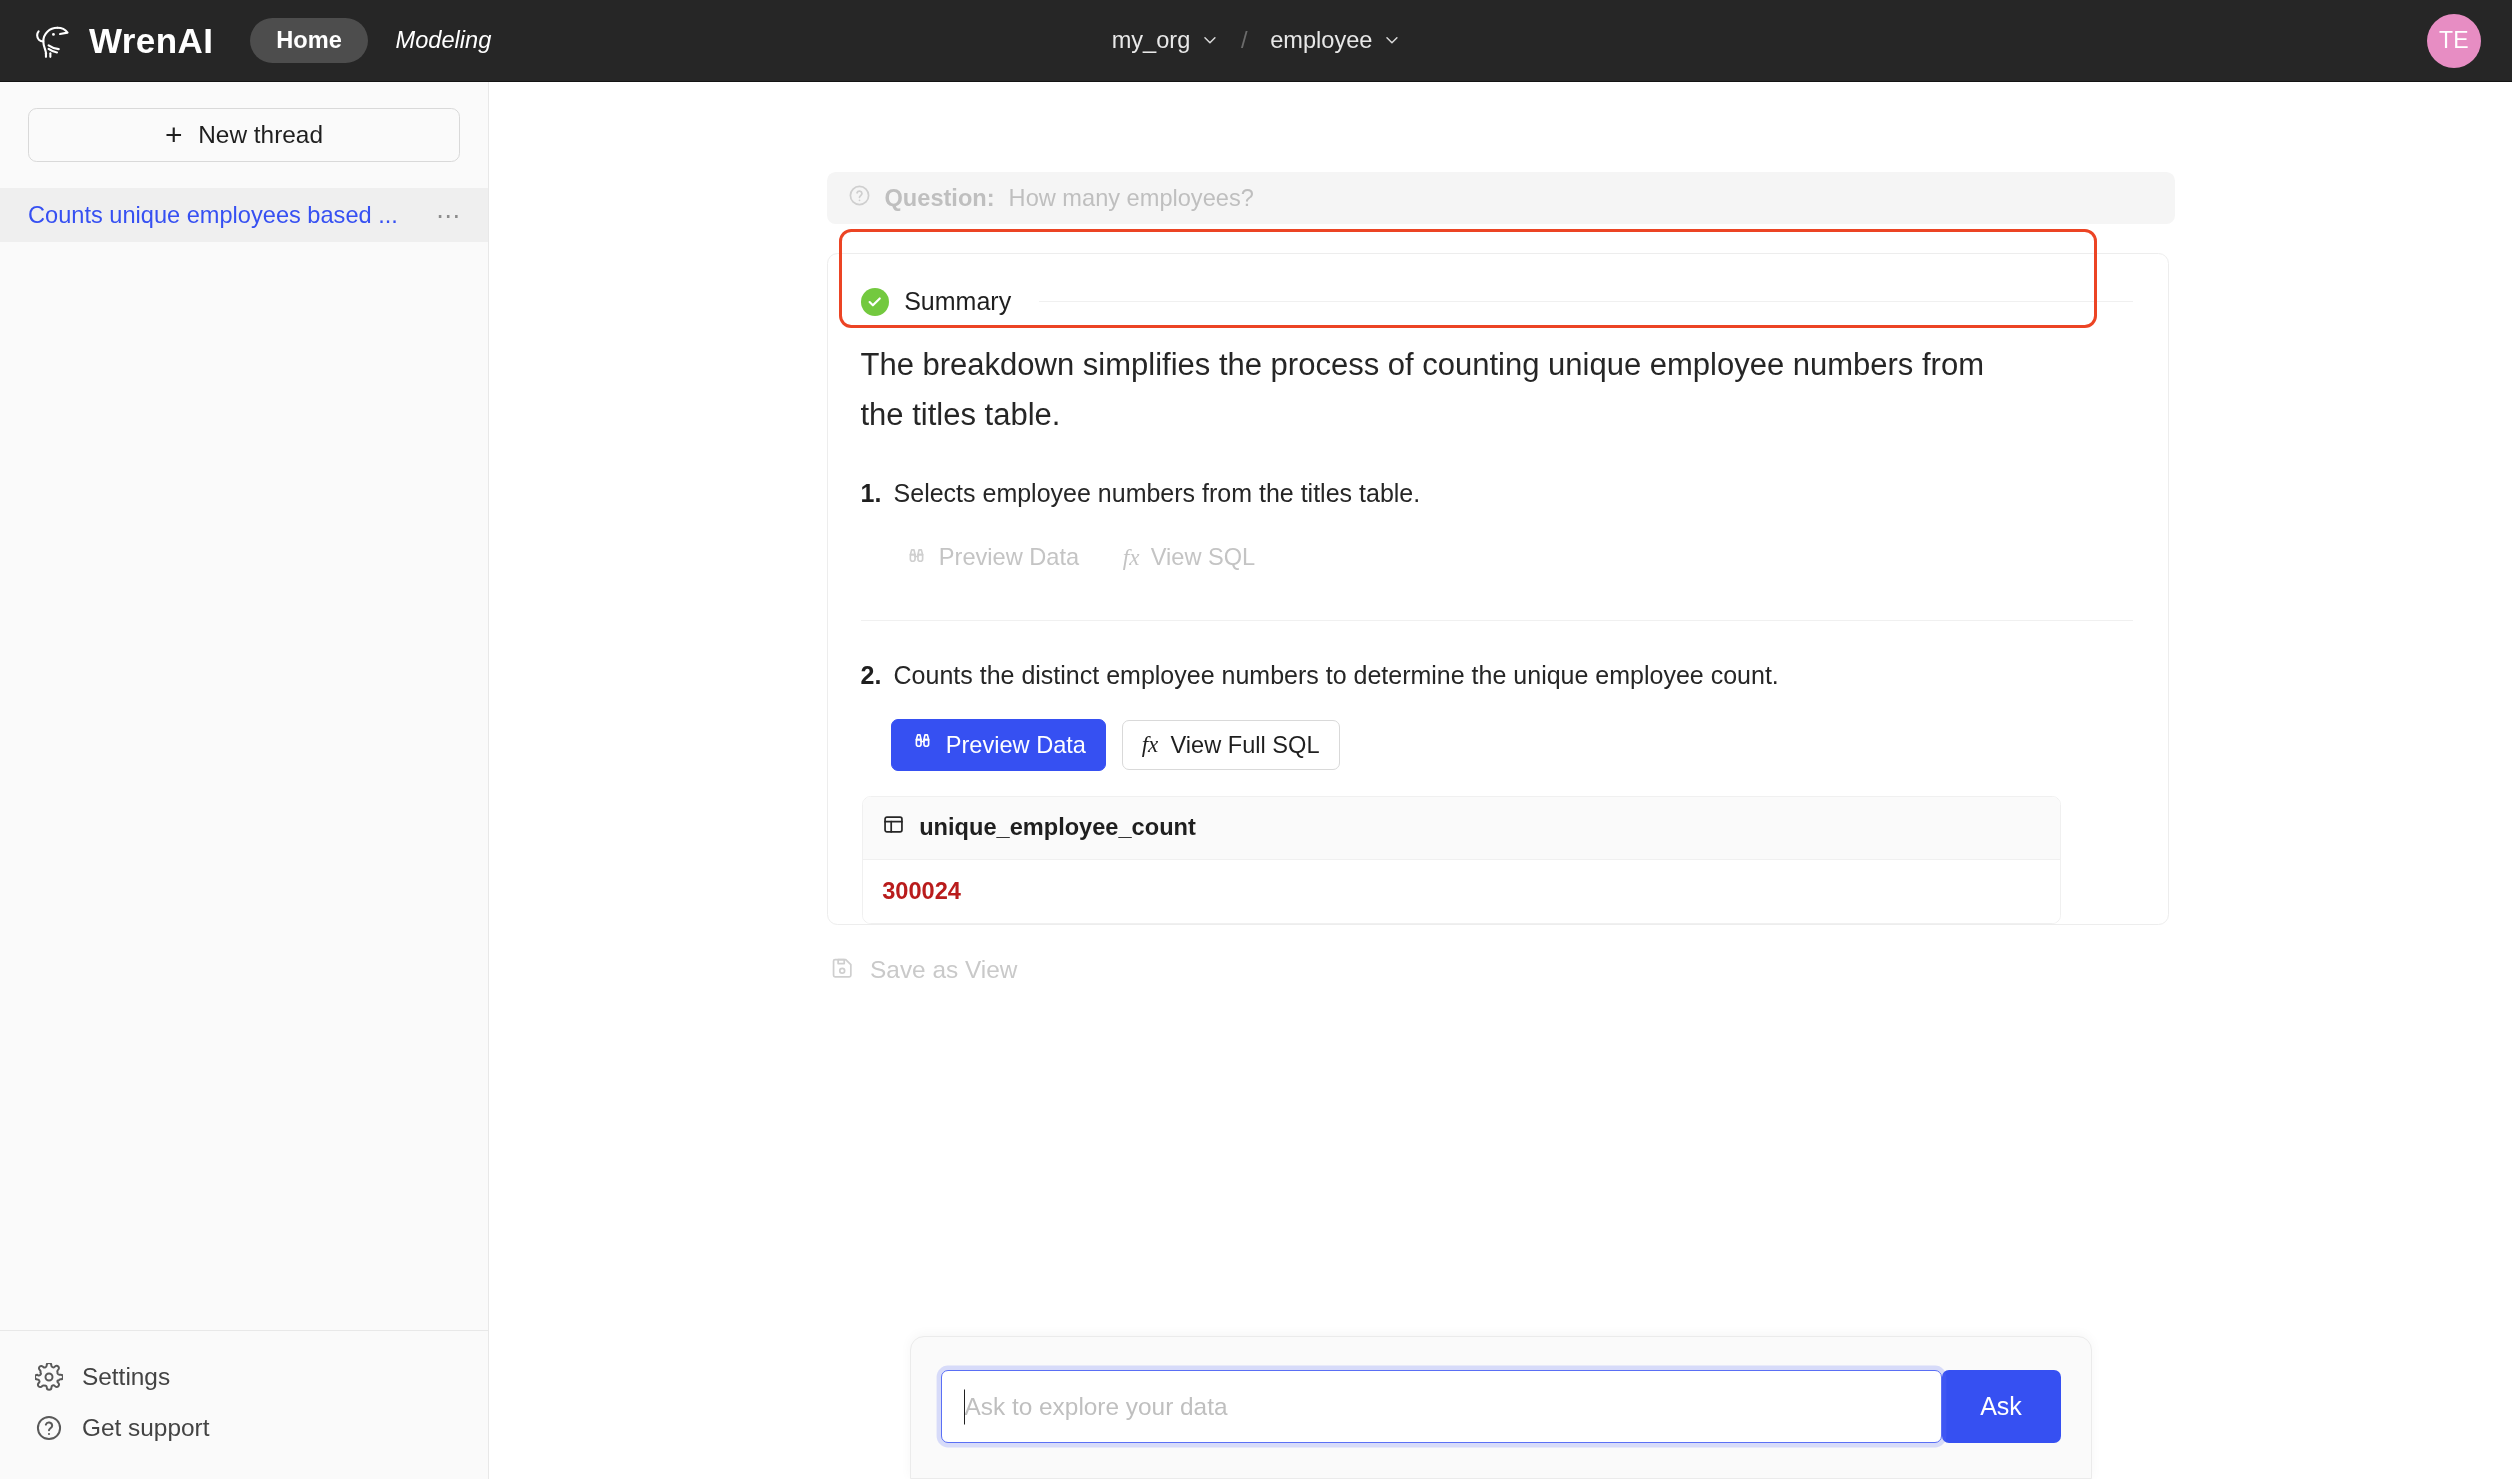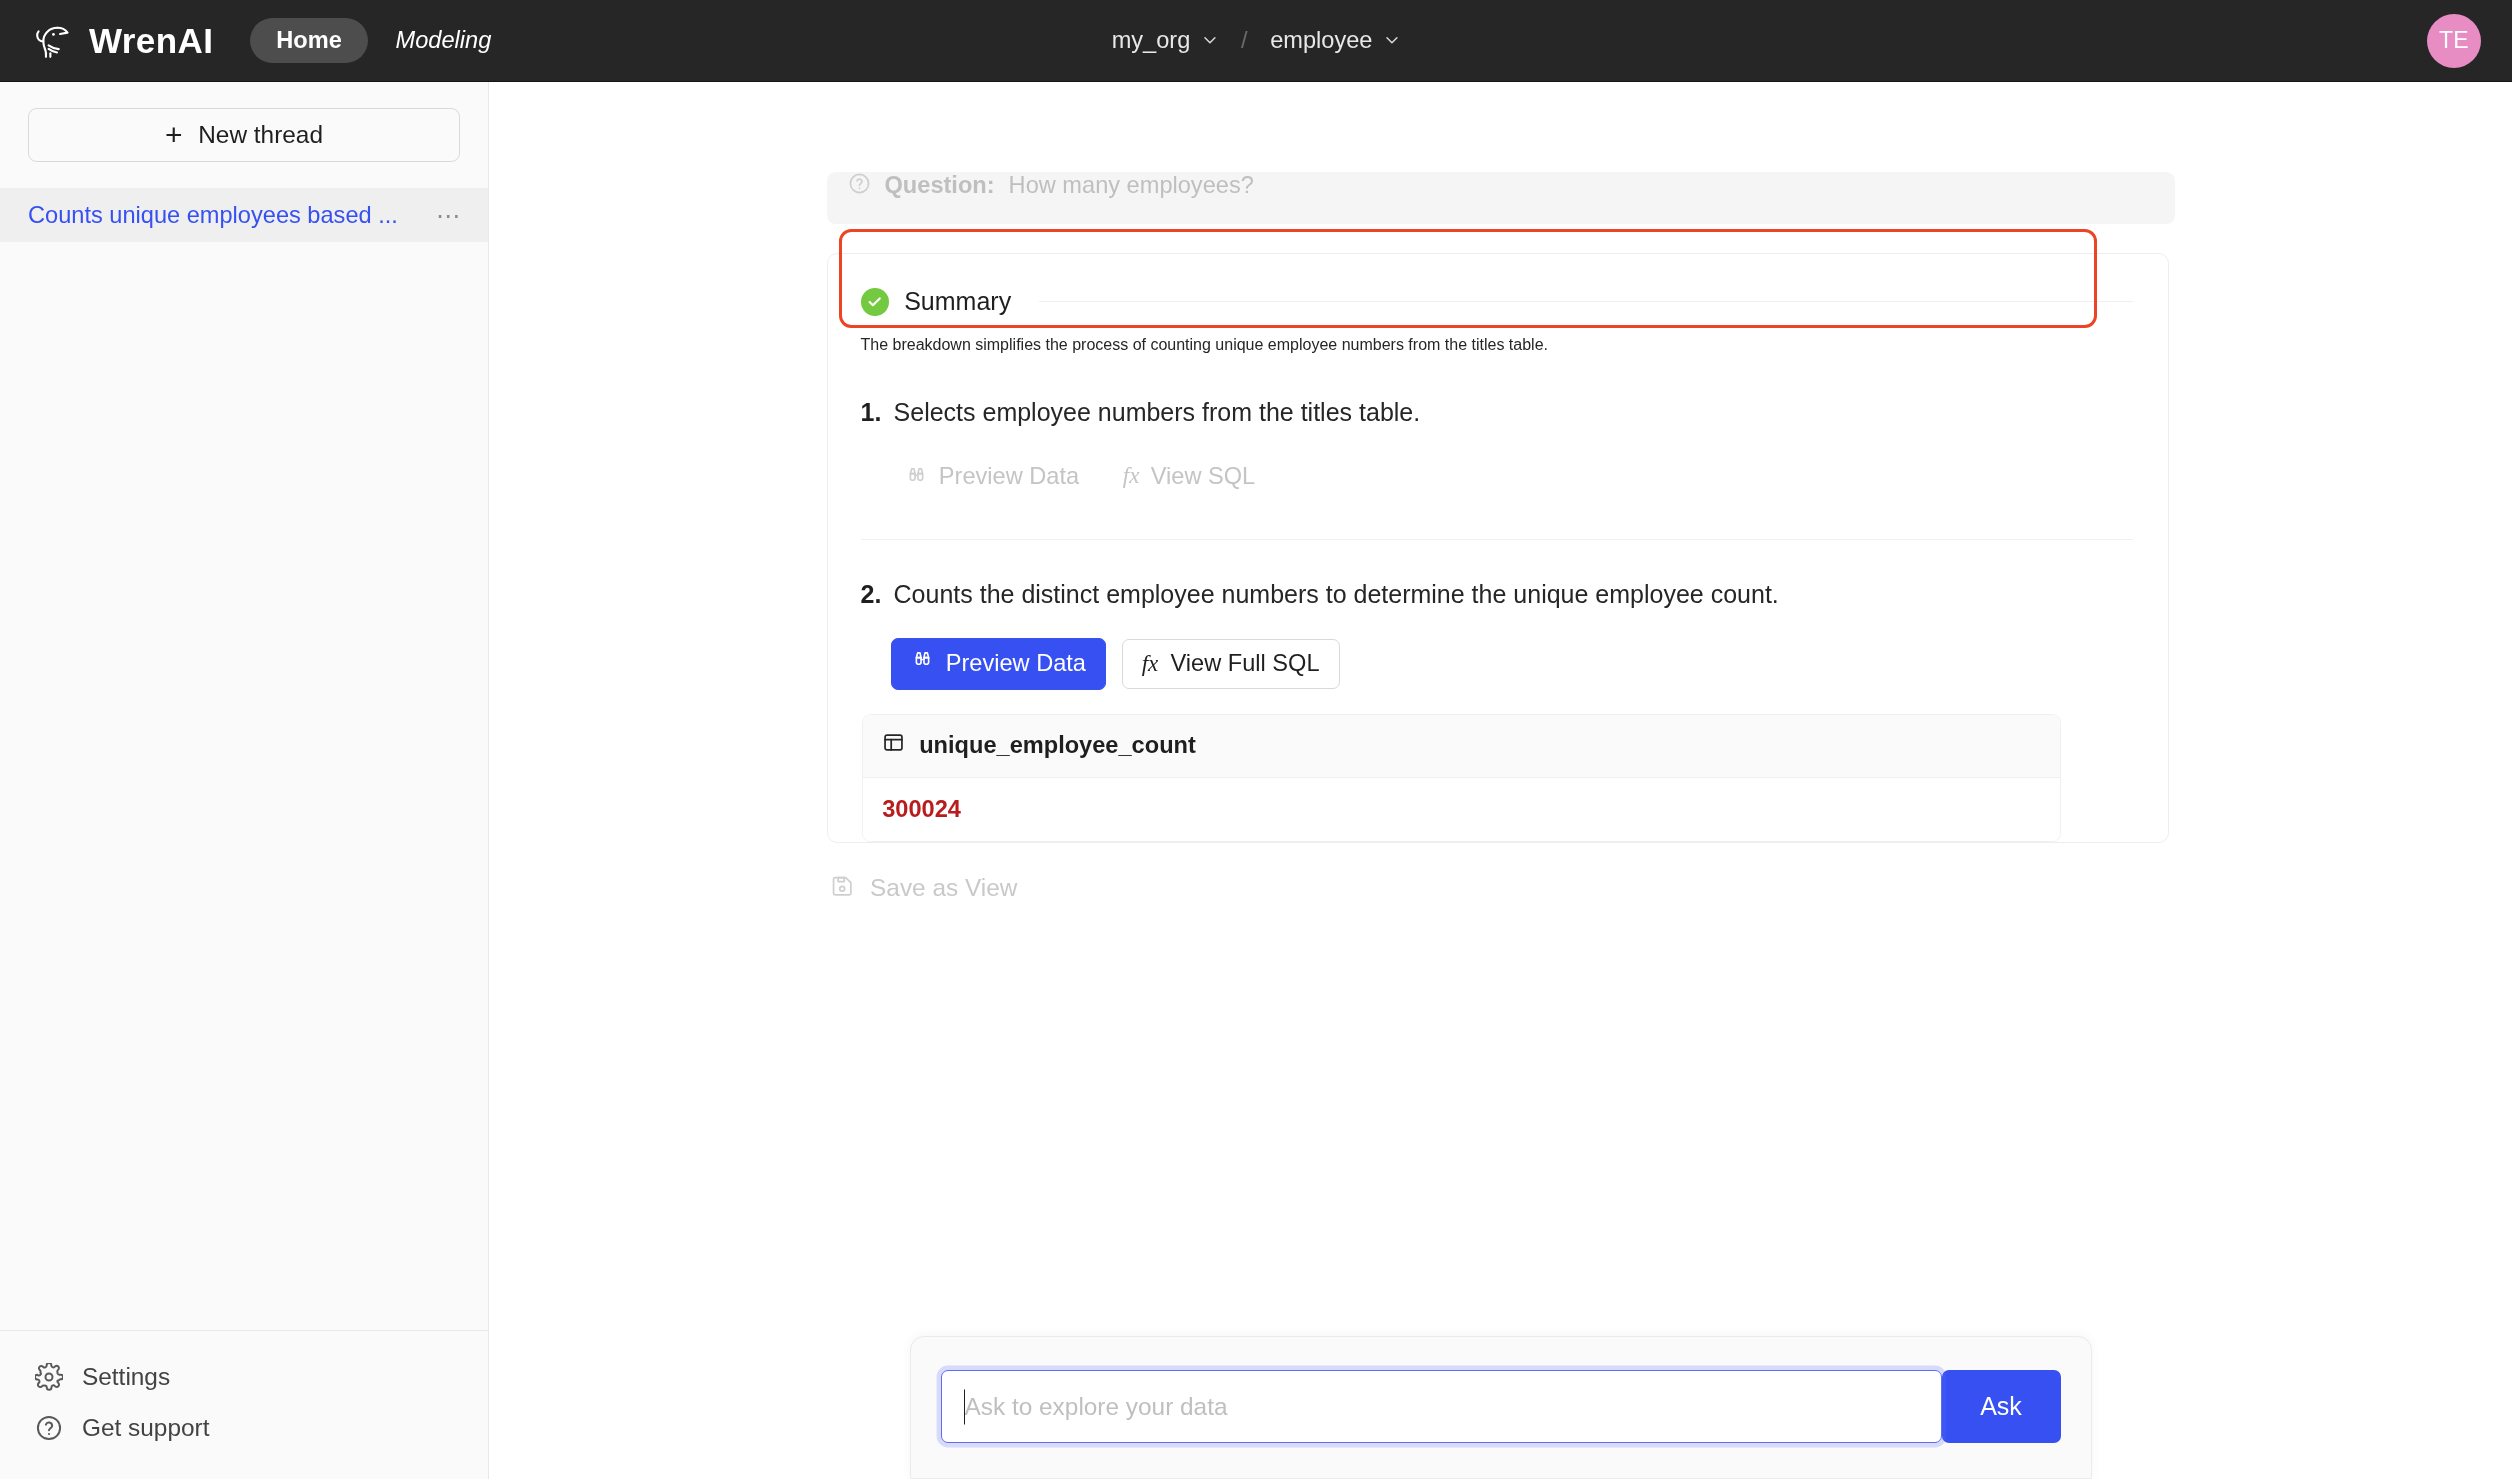--- a/index.html
+++ b/index.html
@@ -100,21 +100,21 @@
 
   
   .main { flex: 1 1 auto; position: relative; display: flex; flex-direction: column;
           min-width: 0; background: #ffffff; }
   .content-scroll { flex: 1 1 auto; overflow: hidden; position: relative; }
 
   .answer-wrap { width: 1348px; margin: 0 auto; padding-top: 90px; }
 
   .question-bar {
     background: #f5f5f5; border-radius: 8.7px;
-    height: 52px; display: flex; align-items: flex-start; gap: 14px;
+    height: 52px; display: flex; align-items: center; gap: 14px;
     padding: 0 21px; color: #bfbfbf; font-size: 23.6px;
   }
   .question-bar .q-label { font-weight: 700; }
   .question-bar .q-text { font-weight: 400; }
 
   .answer-title {
     font-size: 38px; font-weight: 700; color: #1a1a1a;
     margin: 28px 0 0 1.7px; line-height: 1.25; letter-spacing: -0.2px;
   }
 
@@ -137,21 +137,21 @@
   .summary-block { padding: 33px 35px 0 33px; }
   .summary-head { display: flex; align-items: center; gap: 15.7px; }
   .check-badge {
     width: 28px; height: 28px; border-radius: 50%;
     background: #73c93f; display: flex; align-items: center; justify-content: center;
     flex: 0 0 auto;
   }
   .summary-title { font-size: 25px; color: #1f1f1f; font-weight: 400; white-space: nowrap; }
   .summary-rule { flex: 1 1 auto; height: 0.9px; background: #f0f0f0; margin-left: 12.2px; }
   .summary-text {
-    margin-top: 16px; font-size: 16px; line-height: 1.6;
+    margin-top: 24px; font-size: 31px; line-height: 1.6;
     color: #262626; max-width: 1160px;
   }
 
   .steps { padding: 0 35px 0 33px; }
   .step { padding-top: 37px; }
   .step + .step { border-top: 0.9px solid #f0f0f0; margin-top: 42px; padding-top: 37px; }
   .step-line { display: flex; gap: 12.2px; align-items: baseline; }
   .step-num { font-size: 25px; font-weight: 700; color: #1f1f1f; flex: 0 0 auto; }
   .step-desc { font-size: 25px; color: #262626; line-height: 1.4; }
 

